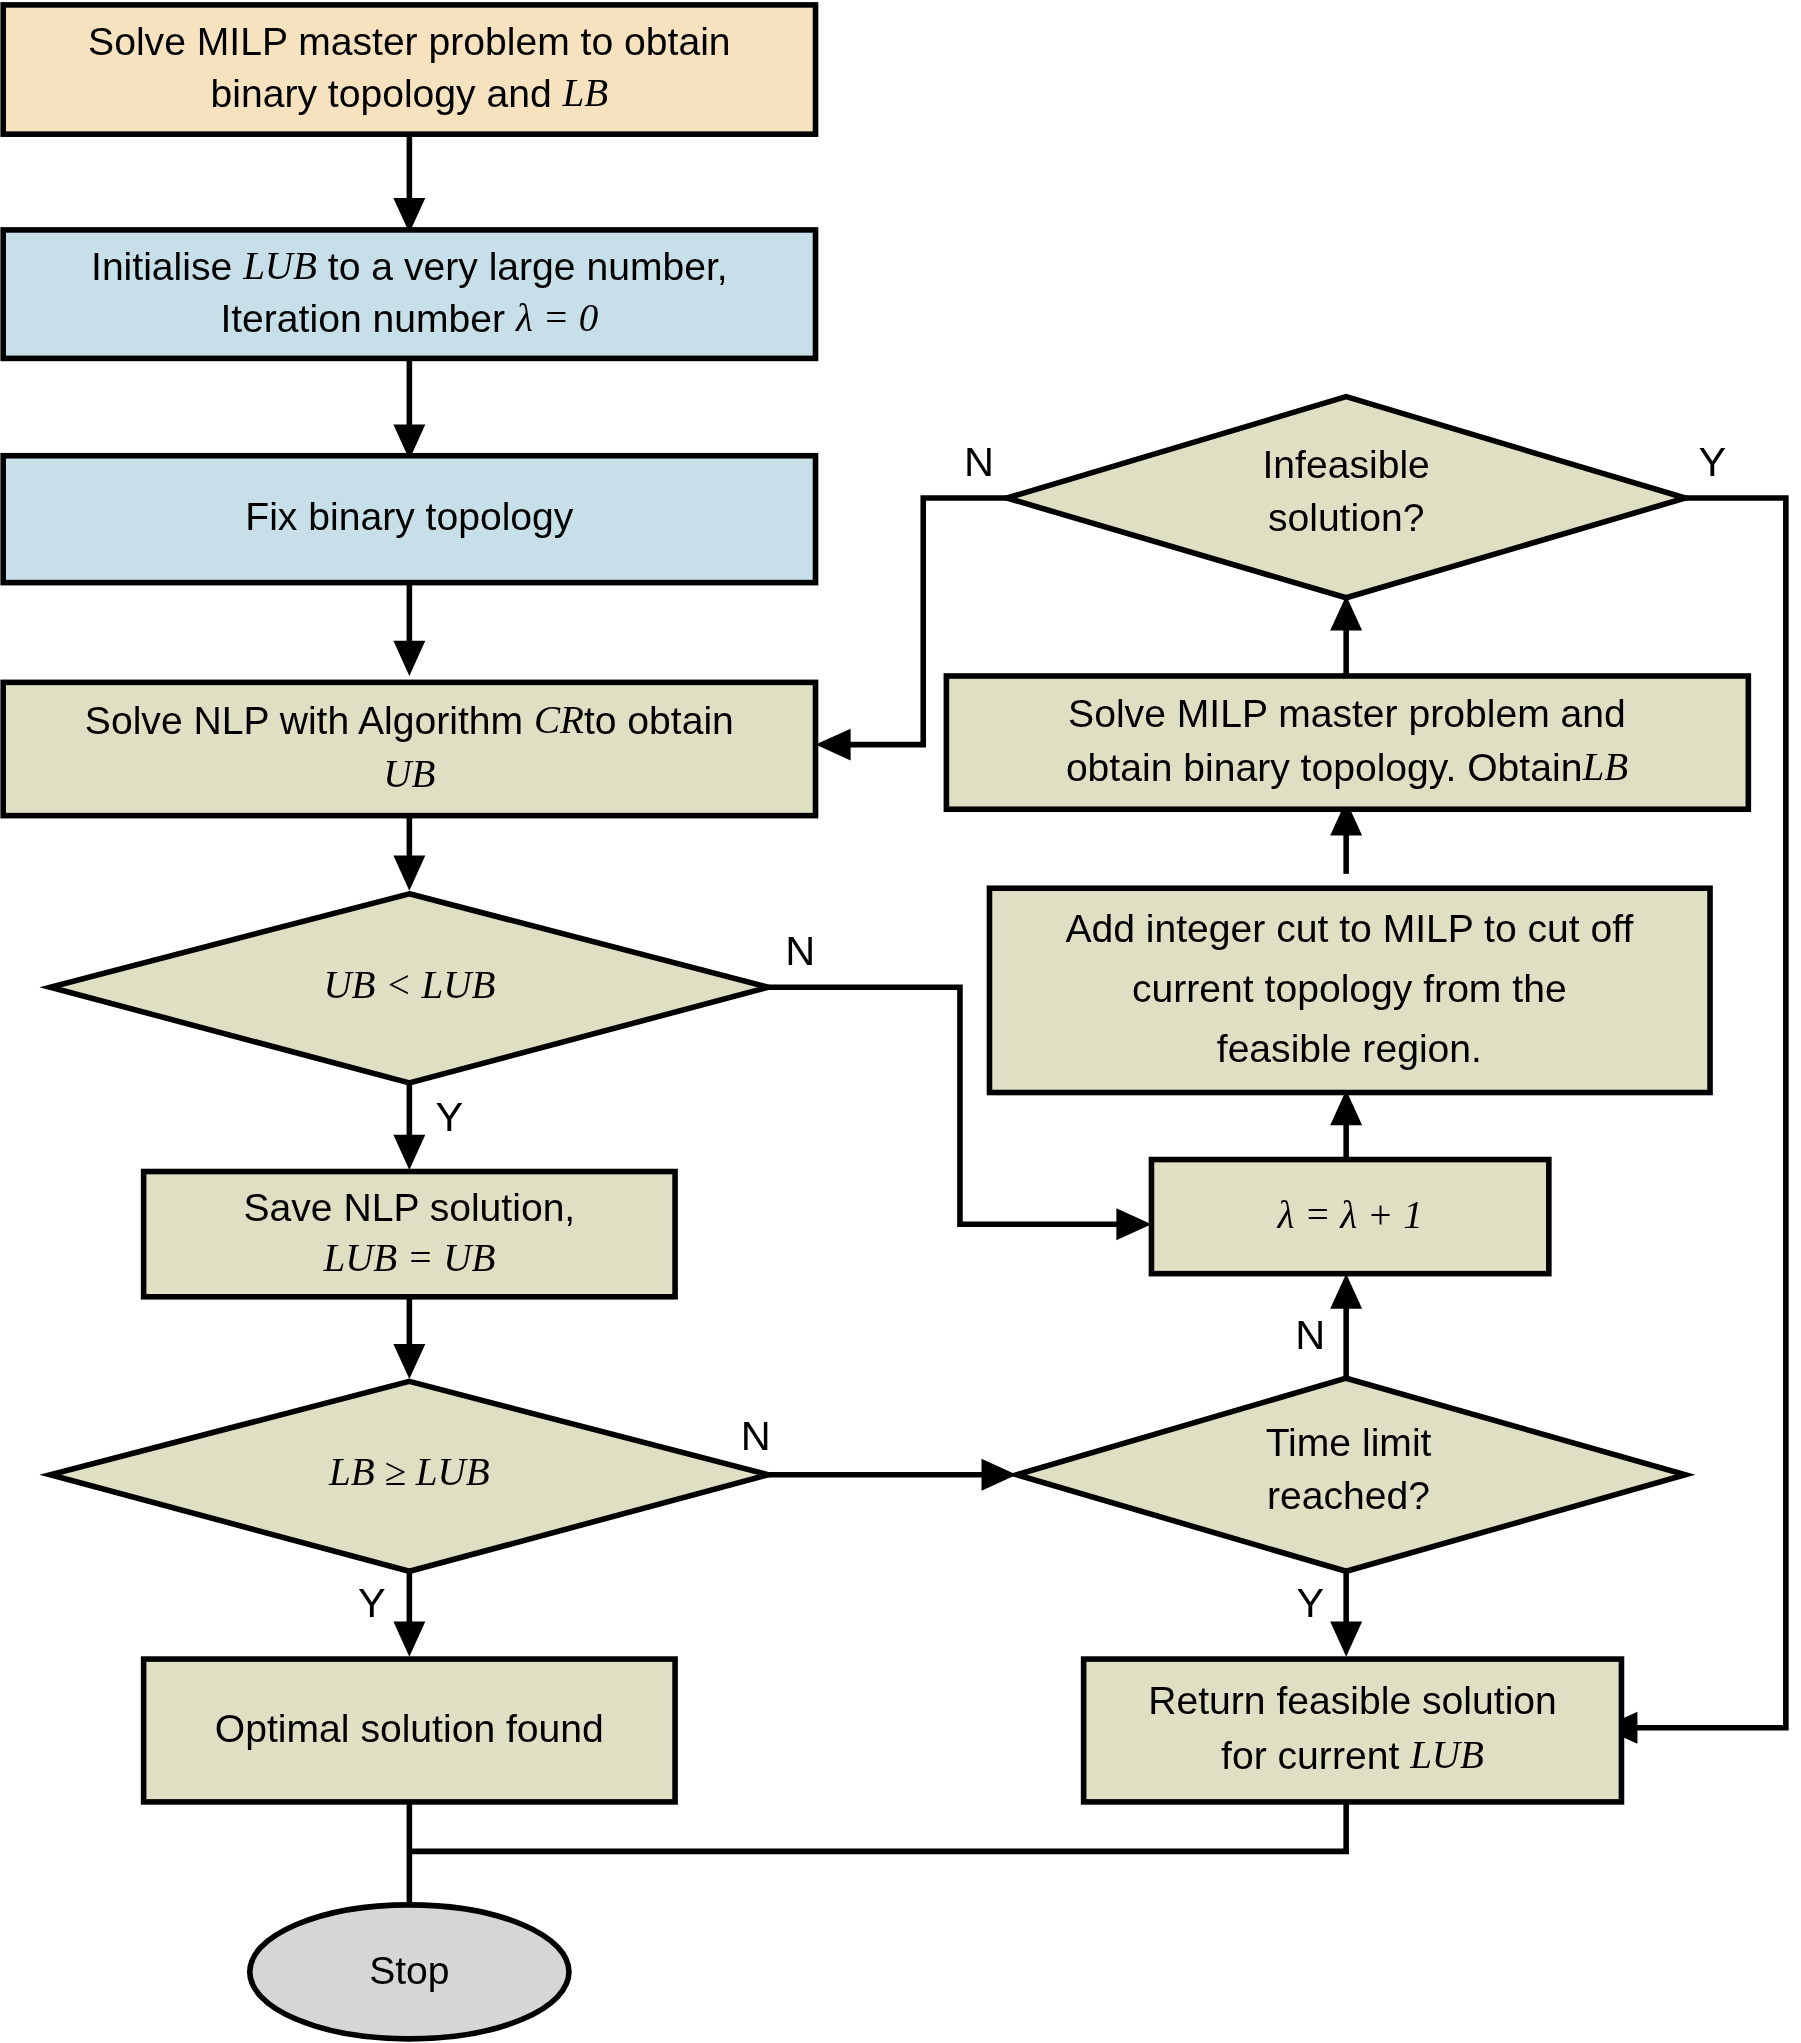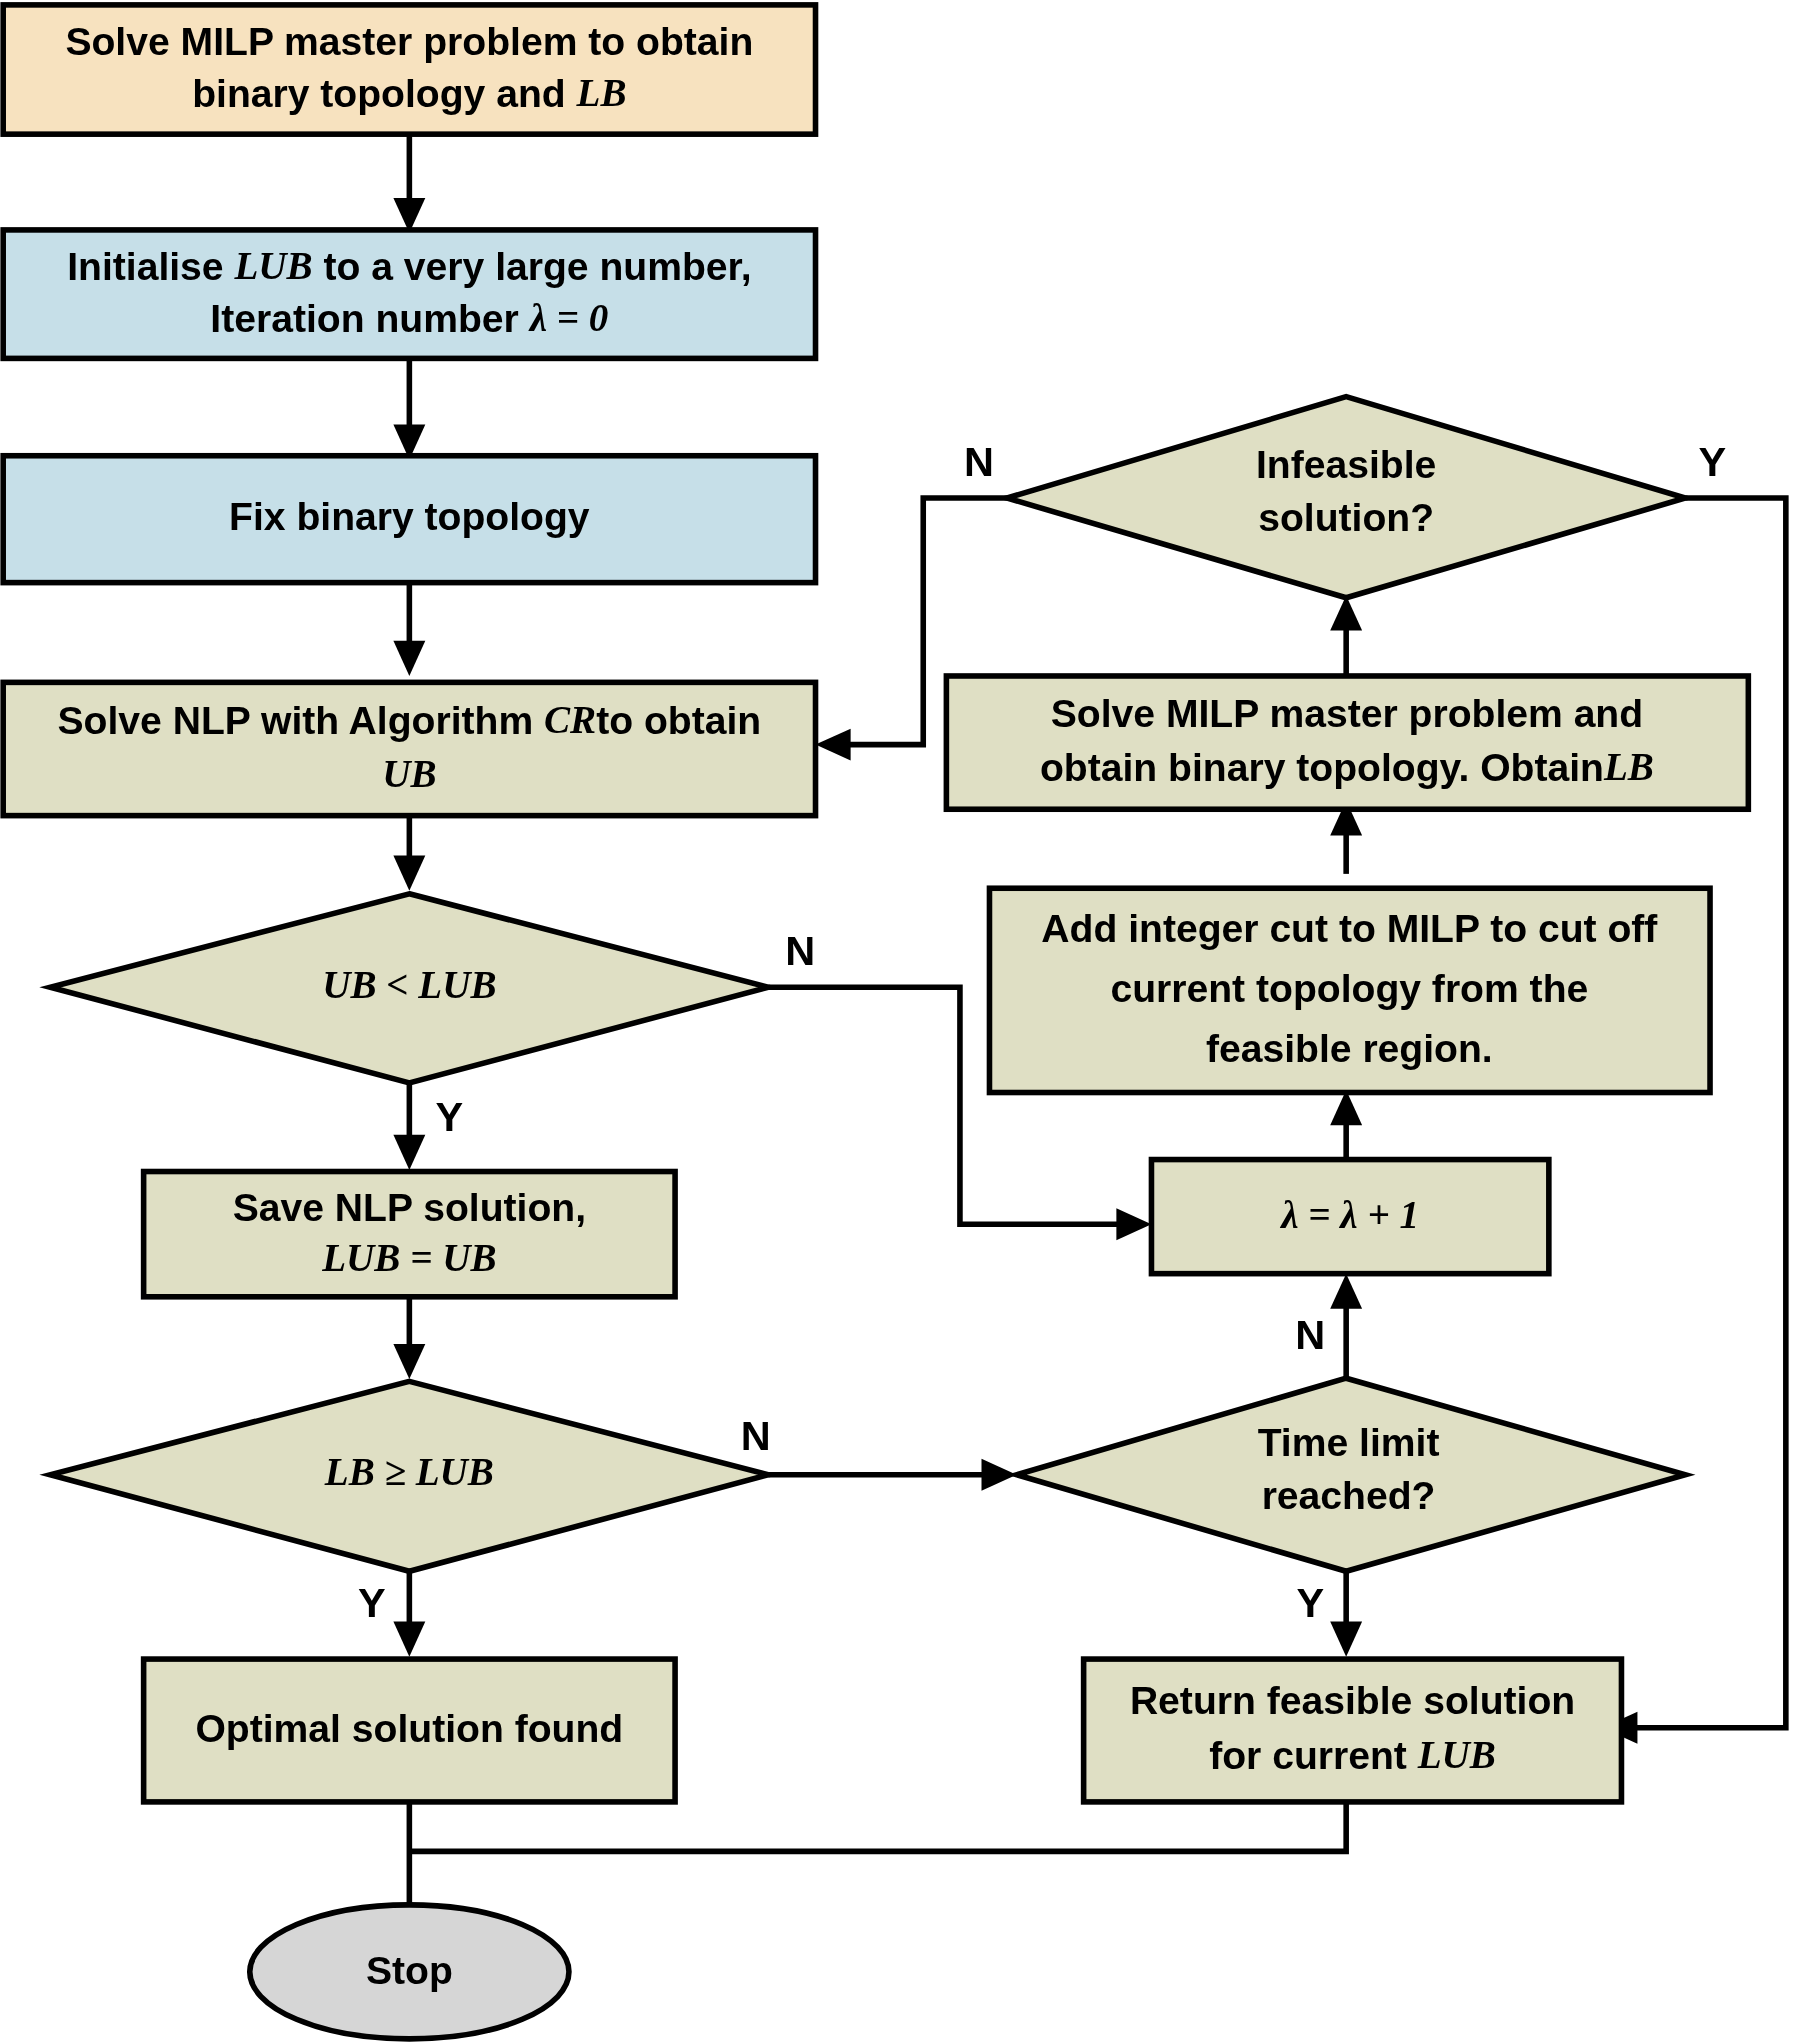--- a/index.html
+++ b/index.html
@@ -9,21 +9,20 @@
   }
   body {
     font-family: "Liberation Sans", sans-serif;
   }
   #chart-root {
     position: relative;
     width: 1801px;
     height: 2043px;
     background: #ffffff;
     overflow: hidden;
-    font-weight: bold;
   }
   svg#flow {
     display: block;
     width: 1801px;
     height: 2043px;
   }
   .node-shape {
     stroke: #000000;
     stroke-width: 7;
     stroke-linejoin: miter;

